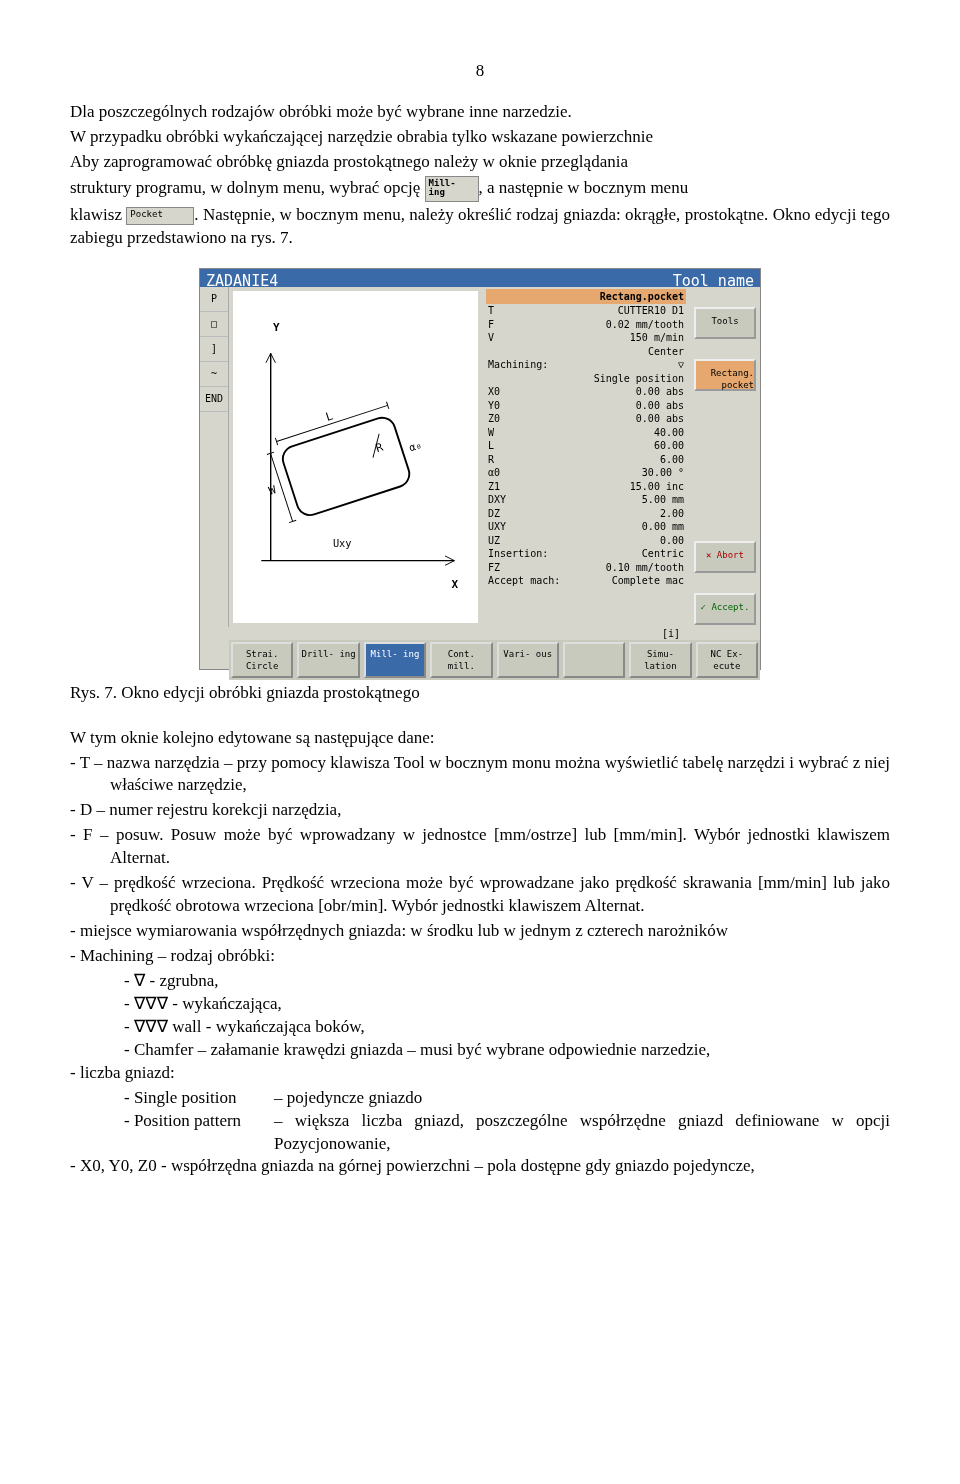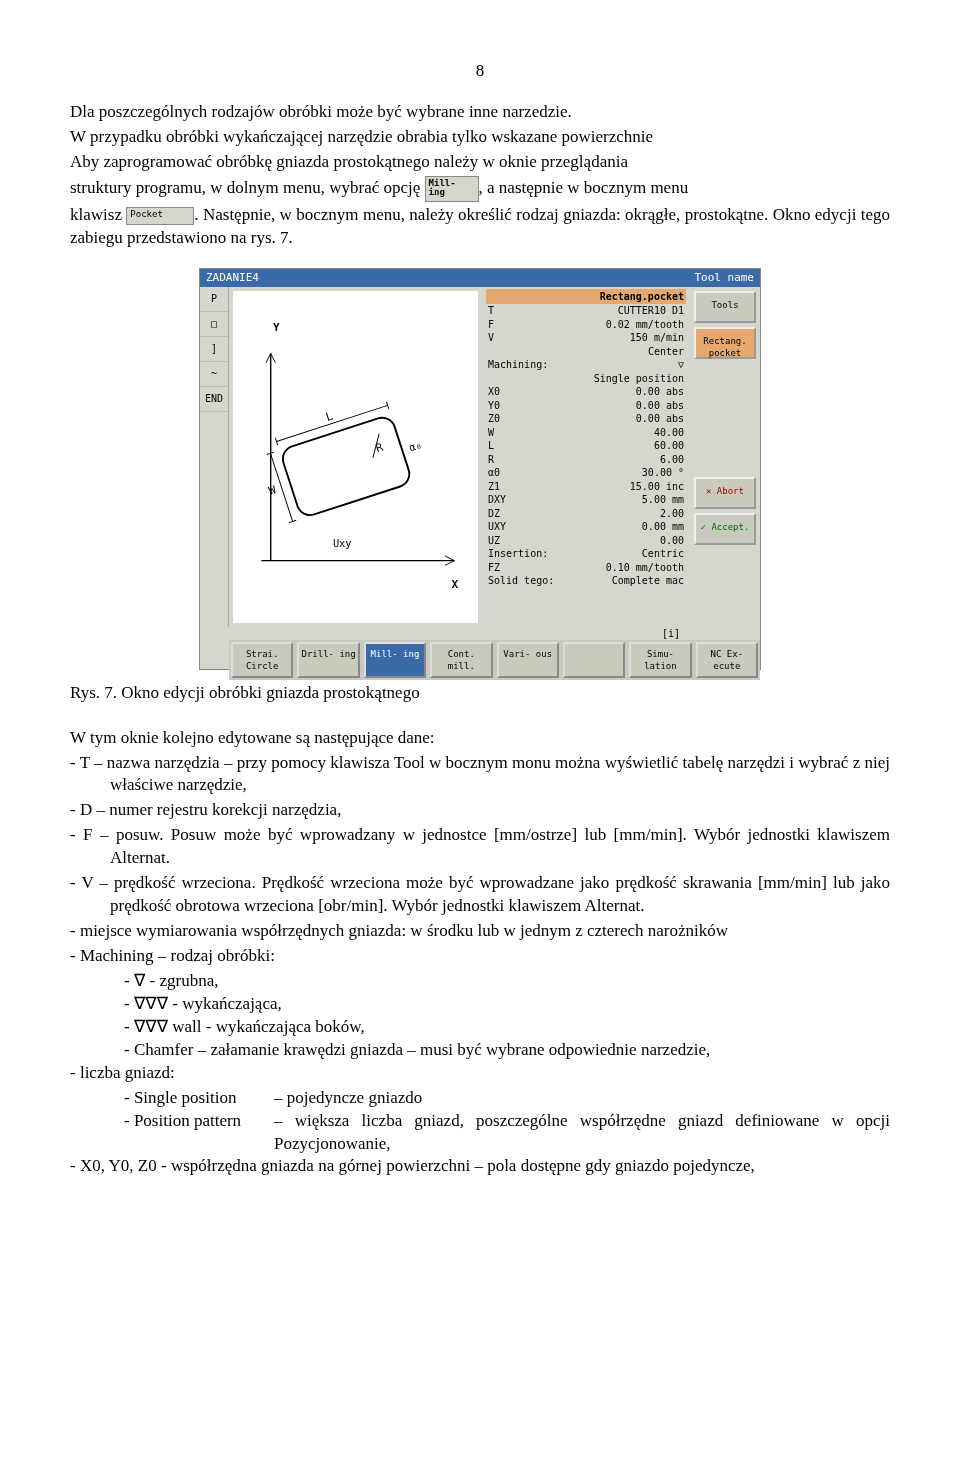--- a/index.html
+++ b/index.html
@@ -38,35 +38,35 @@
     width: 560px;
     height: 400px;
     background: #d6d6cc;
     border: 1px solid #888;
     position: relative;
     font-family: monospace;
     font-size: 11px;
     color: #000;
     text-align: left;
   }
-  .scr-titlebar { height: 18px; background: #3a6aa8; color: #fff; font-size: 11px; padding: 2px 6px; display: flex; justify-content: space-between; box-sizing: border-box; }
+  .scr-titlebar { height: 18px; background: #3a6aa8; color: #fff; font-size: 15px; padding: 2px 6px; display: flex; justify-content: space-between; box-sizing: border-box; }
   .scr-body { display: flex; height: 340px; }
   .scr-leftcol { width: 28px; background: #d6d6cc; border-right: 1px solid #aaa; }
   .scr-leftcol div { height: 24px; border-bottom: 1px solid #bbb; text-align: center; font-size: 10px; line-height: 24px; }
   .scr-diagram { flex: 1; background: #fff; position: relative; margin: 4px; }
   .scr-diagram .axis-y { position: absolute; left: 40px; top: 30px; font-weight: bold; }
   .scr-diagram .axis-x { position: absolute; right: 20px; bottom: 30px; font-weight: bold; }
   .scr-diagram svg { width: 100%; height: 100%; }
   .scr-params { width: 200px; background: #d6d6cc; padding: 2px 4px; font-size: 10px; }
   .scr-params .hdr { background: #e6a86e; font-weight: bold; padding: 1px 2px; text-align: right; }
   .scr-params .row { display: flex; justify-content: space-between; padding: 0 2px; }
   .scr-params .row .v { color: #000; }
   .scr-rightbtns { width: 70px; background: #d6d6cc; }
-  .scr-rightbtns .btn { height: 32px; margin: 4px 4px; background: #c8cabe; border: 2px outset #eee; text-align: center; font-size: 9px; padding-top: 6px; box-sizing: border-box; }
-  .scr-rightbtns .btn.orange { background: #e6a86e; }
+  .scr-rightbtns .btn { height: 32px; margin: 20px 4px; background: #c8cabe; border: 2px outset #eee; text-align: center; font-size: 9px; padding-top: 6px; box-sizing: border-box; }
+  .scr-rightbtns .btn.orange { background: #e6a86e; text-align: right; }
   .scr-rightbtns .btn.abort { color: #aa0000; }
   .scr-rightbtns .btn.accept { color: #006600; }
   .scr-footer { height: 40px; background: #c8cabe; display: flex; margin-left: 29px; }
   .scr-footer .fbtn { flex: 1; border: 2px outset #ddd; margin: 2px; text-align: center; font-size: 9px; padding-top: 4px; box-sizing: border-box; }
   .caption { text-align: left; margin: 12px 0 22px; }
   .sublist { margin-left: 54px; }
   .posrow { display: flex; margin-left: 54px; }
   .posrow .pl { width: 150px; }
   .posrow .pd { flex: 1; text-align: justify; }
 </style>
@@ -206,21 +206,21 @@
             </div>
             <div class="row">
               <span>Insertion:</span>
               <span class="v">Centric </span>
             </div>
             <div class="row">
               <span>FZ</span>
               <span class="v">0.10 mm/tooth </span>
             </div>
             <div class="row">
-              <span>Solid tego:</span>
+              <span>Accept mach:</span>
               <span class="v">Complete mac </span>
             </div>
           </div>
       </div>
       <div class="scr-rightbtns">
         <div class="btn">Tools</div>
         <div class="btn orange">Rectang. pocket</div>
         <div style="height:110px"></div>
         <div class="btn abort">✕ Abort</div>
         <div class="btn accept">✓ Accept.</div>

